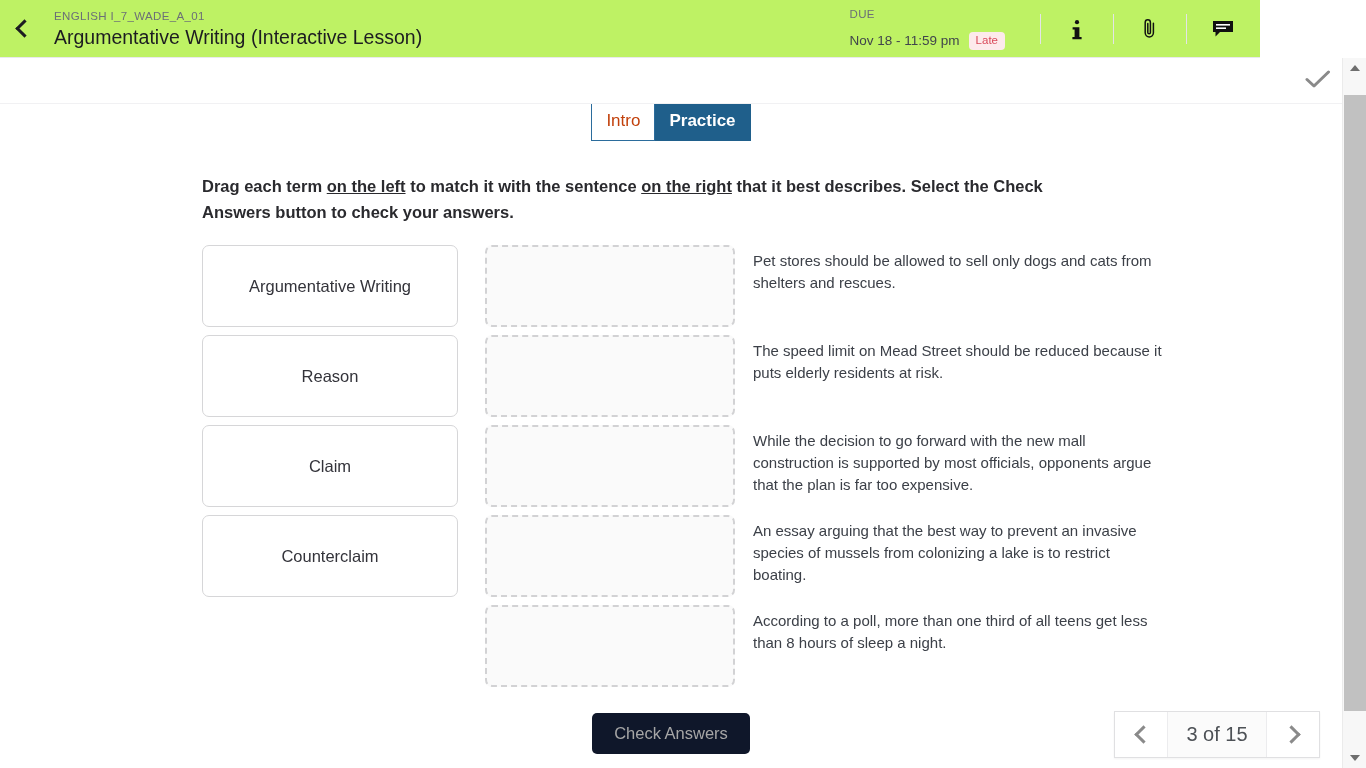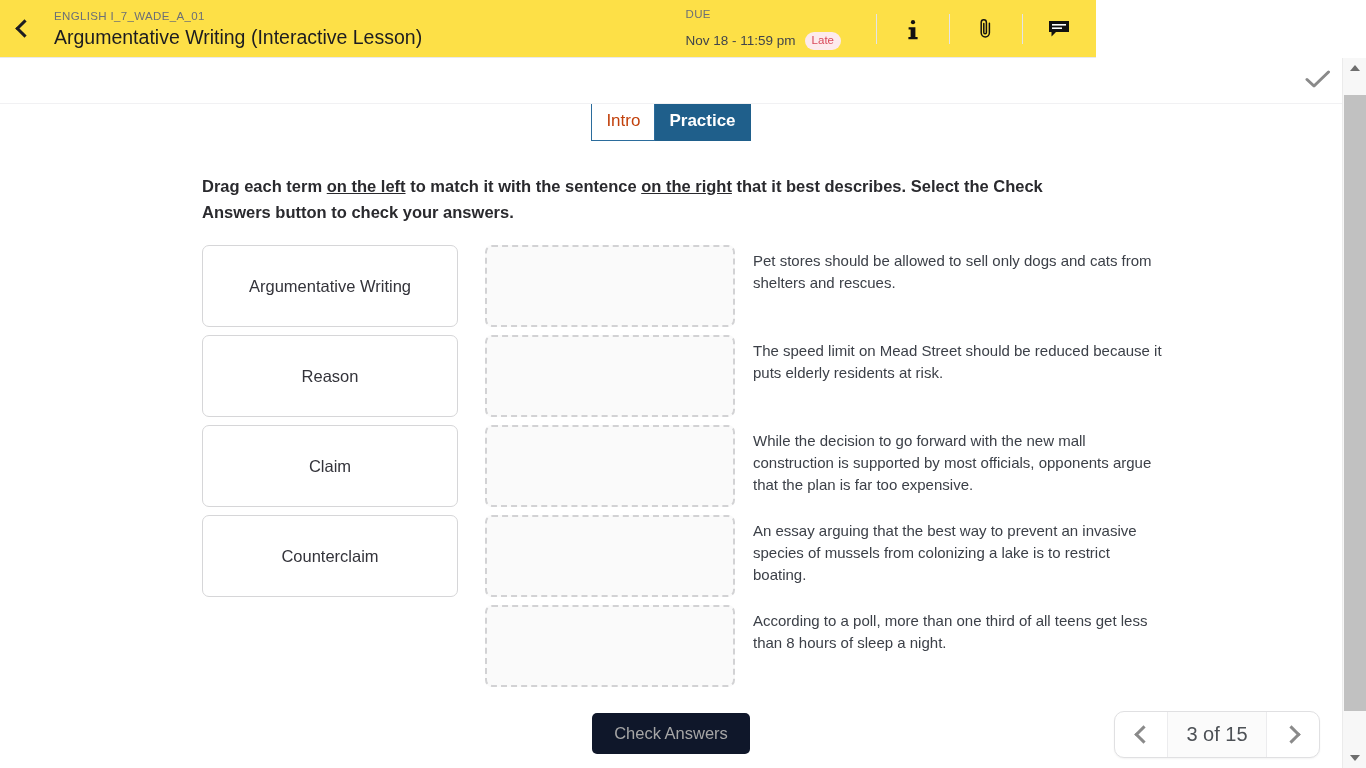--- a/index.html
+++ b/index.html
@@ -7,22 +7,22 @@
     margin: 0; padding: 0;
     width: 1366px; height: 768px;
     overflow: hidden;
     background: #ffffff;
     font-family: "Liberation Sans", sans-serif;
   }
 
   
   .header {
     position: absolute; top: 0; left: 0;
-    width: 1096px; height: 58px;
-    background: #fde047;
+    width: 1260px; height: 58px;
+    background: #bef264;
     border-bottom: 1px solid #e9e9ec;
     display: flex; align-items: center;
   }
   .back-btn {
     width: 44px; height: 58px;
     display: flex; align-items: center; justify-content: center;
     cursor: pointer;
   }
   .chev-back {
     width: 13px; height: 13px;
@@ -47,21 +47,21 @@
   }
   .due-block {
     display: flex; flex-direction: column; justify-content: center;
     padding-right: 18px; text-align: left;
   }
   .due-label { font-size: 11.5px; color: #6b6f76; line-height: 15px; letter-spacing: .3px; }
   .due-row { display: flex; align-items: center; gap: 9px; line-height: 18px; margin-top: 10px; }
   .due-date { font-size: 13.5px; color: #41454c; }
   .late-badge {
     font-size: 11.5px; color: #d94a5a; background: #fdeaec;
-    padding: 2px 7px 3px 7px; border-radius: 9px; line-height: 13px;
+    padding: 2px 7px 3px 7px; border-radius: 4px; line-height: 13px;
   }
   .icon-sep { width: 1px; height: 30px; background: #e4e4e7; }
   .hicon {
     width: 38px; height: 40px;
     display: flex; align-items: center; justify-content: center;
     cursor: pointer;
   }
 
   
   .check-strip {
@@ -148,21 +148,21 @@
   .check-answers {
     background: #0f172a; color: #a6a6a6; border: none; border-radius: 5px;
     font-size: 16.5px; padding: 11px 22px; cursor: default;
     font-family: "Liberation Sans", sans-serif;
   }
 
   
   .pager {
     position: absolute; right: 46px; bottom: 10px;
     display: flex; align-items: stretch;
-    border: 1px solid #e0e0e2; border-radius: 10px; background: #ffffff;
+    border: 1px solid #e0e0e2; border-radius: 0; background: #ffffff;
     height: 47px; box-shadow: 0 1px 2px rgba(0,0,0,.05);
   }
   .pager-btn {
     width: 52px; display: flex; align-items: center; justify-content: center; cursor: pointer;
   }
   .pager-label {
     display: flex; align-items: center; justify-content: center;
     padding: 0 16px; font-size: 20px; color: #4d5156;
     border-left: 1px solid #ececee; border-right: 1px solid #ececee;
     background: #fbfbfb; min-width: 100px;

